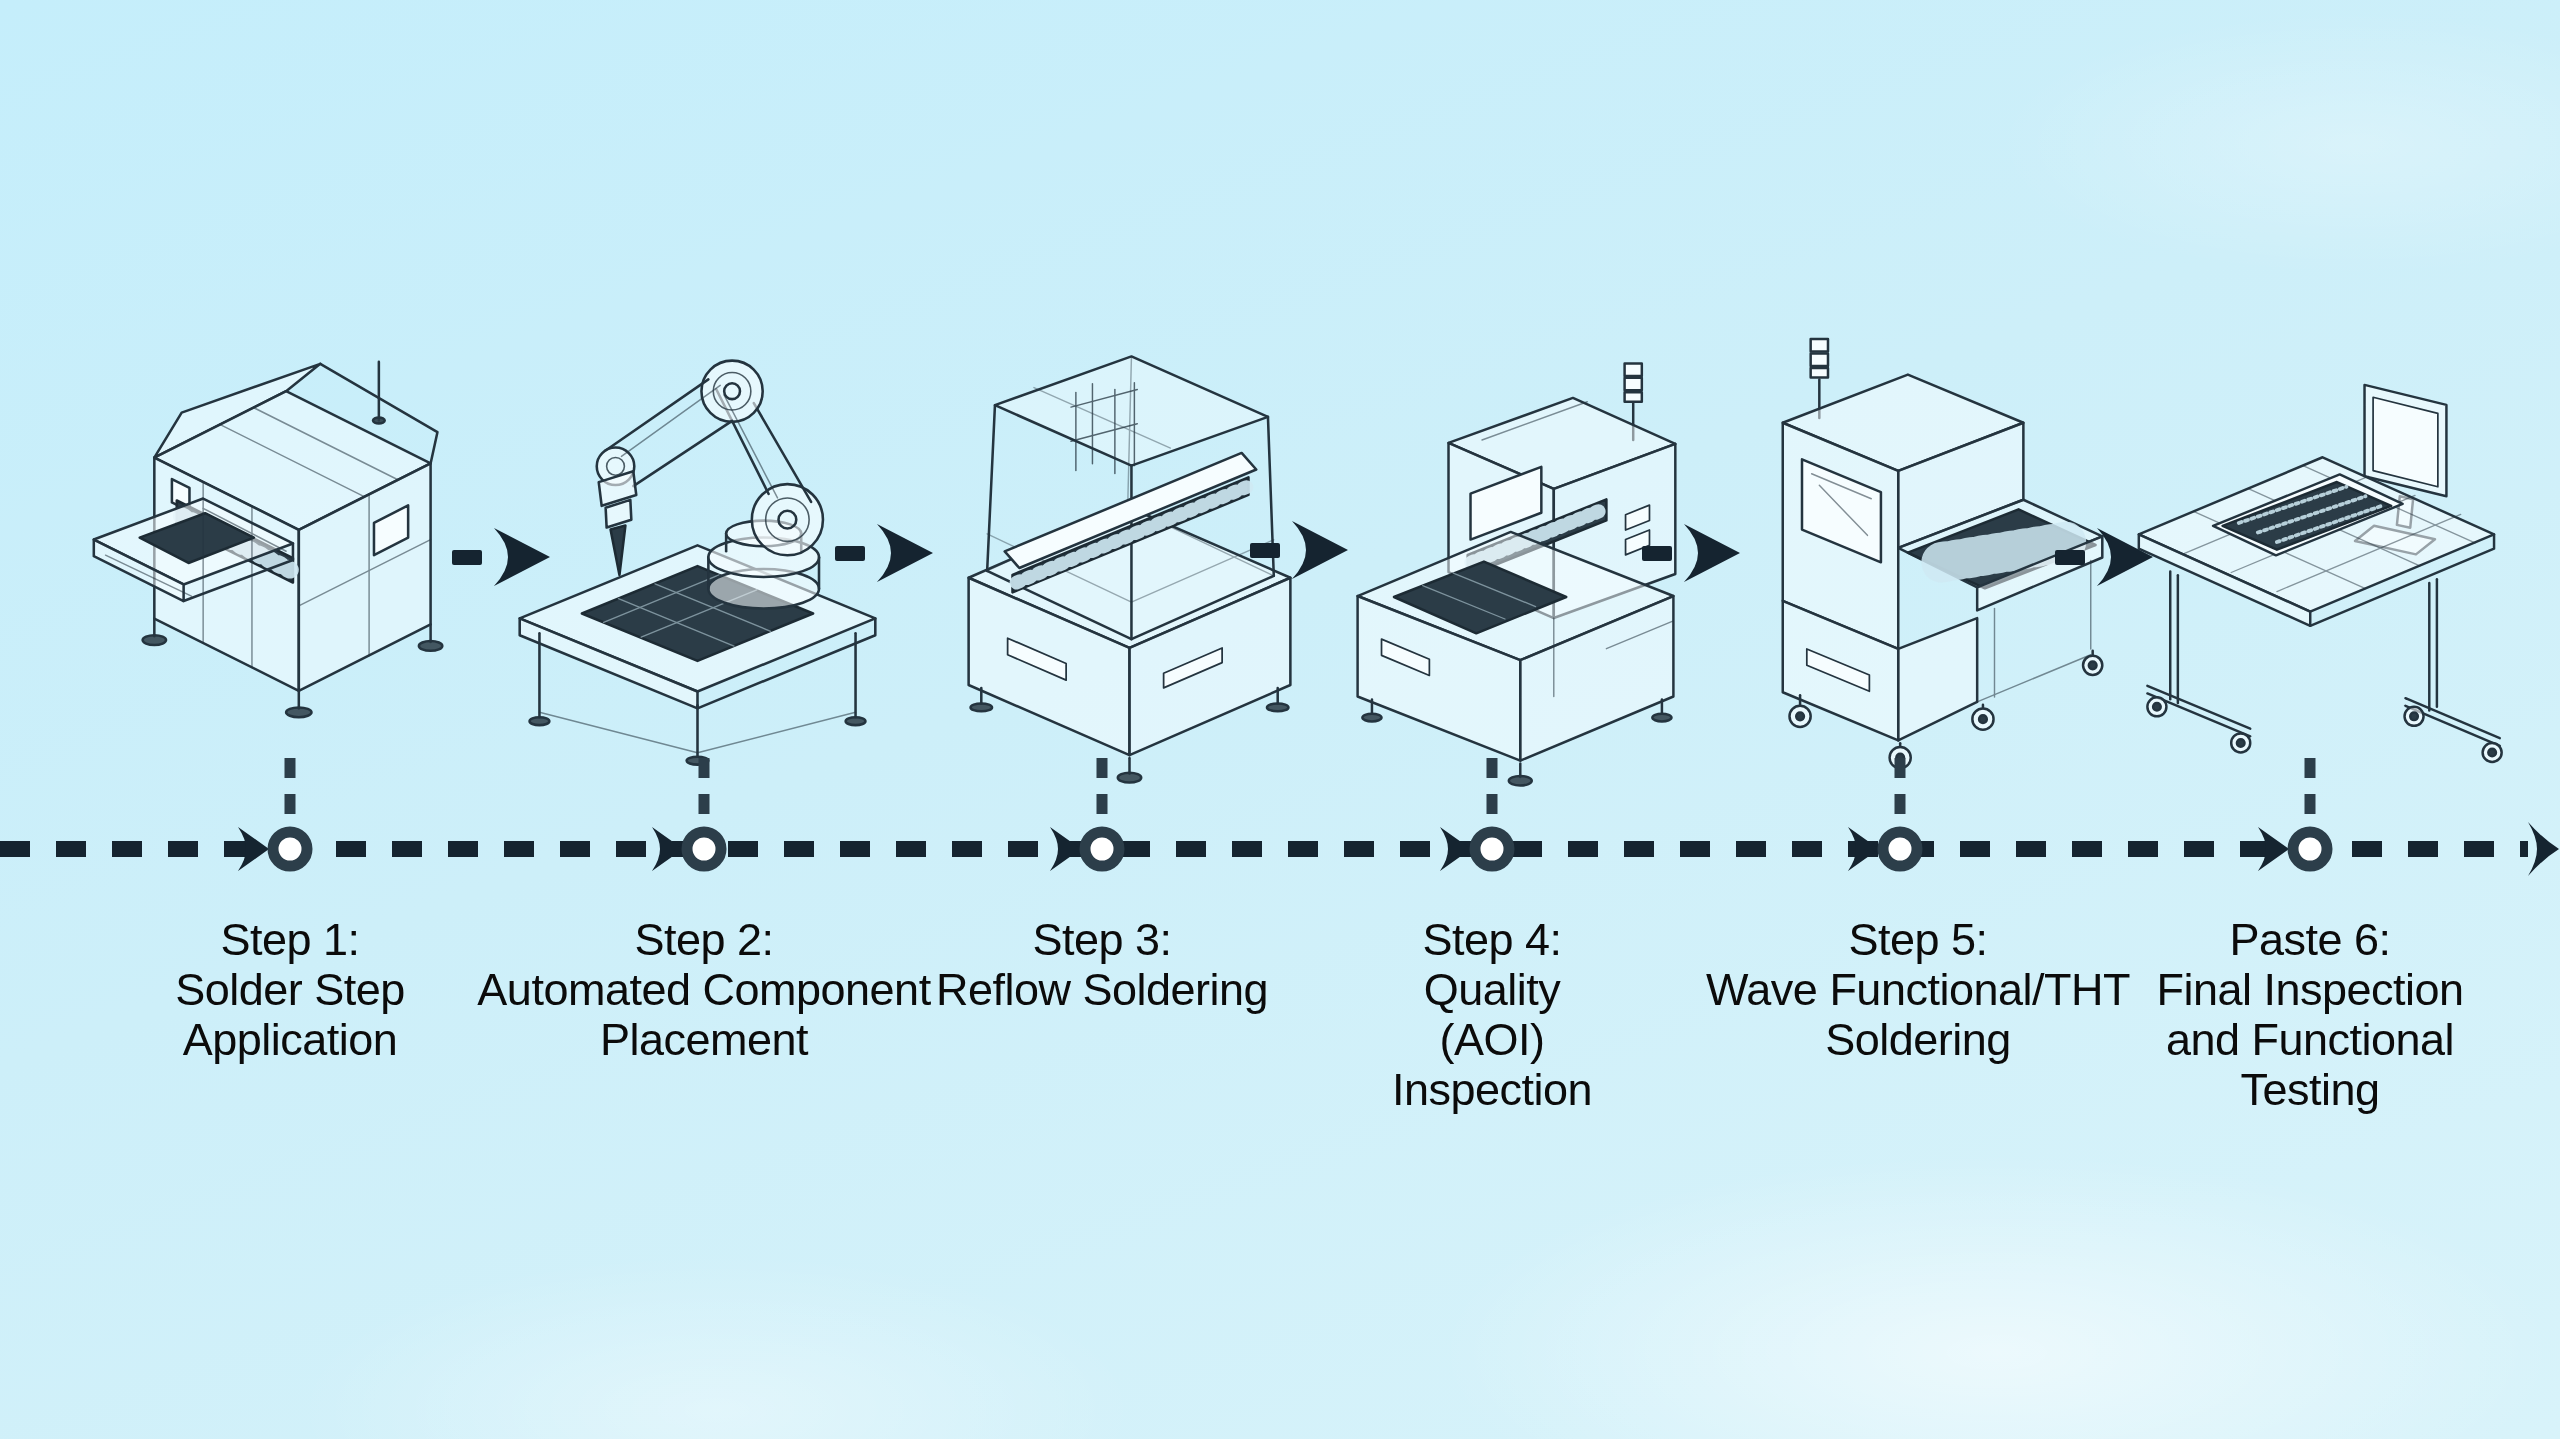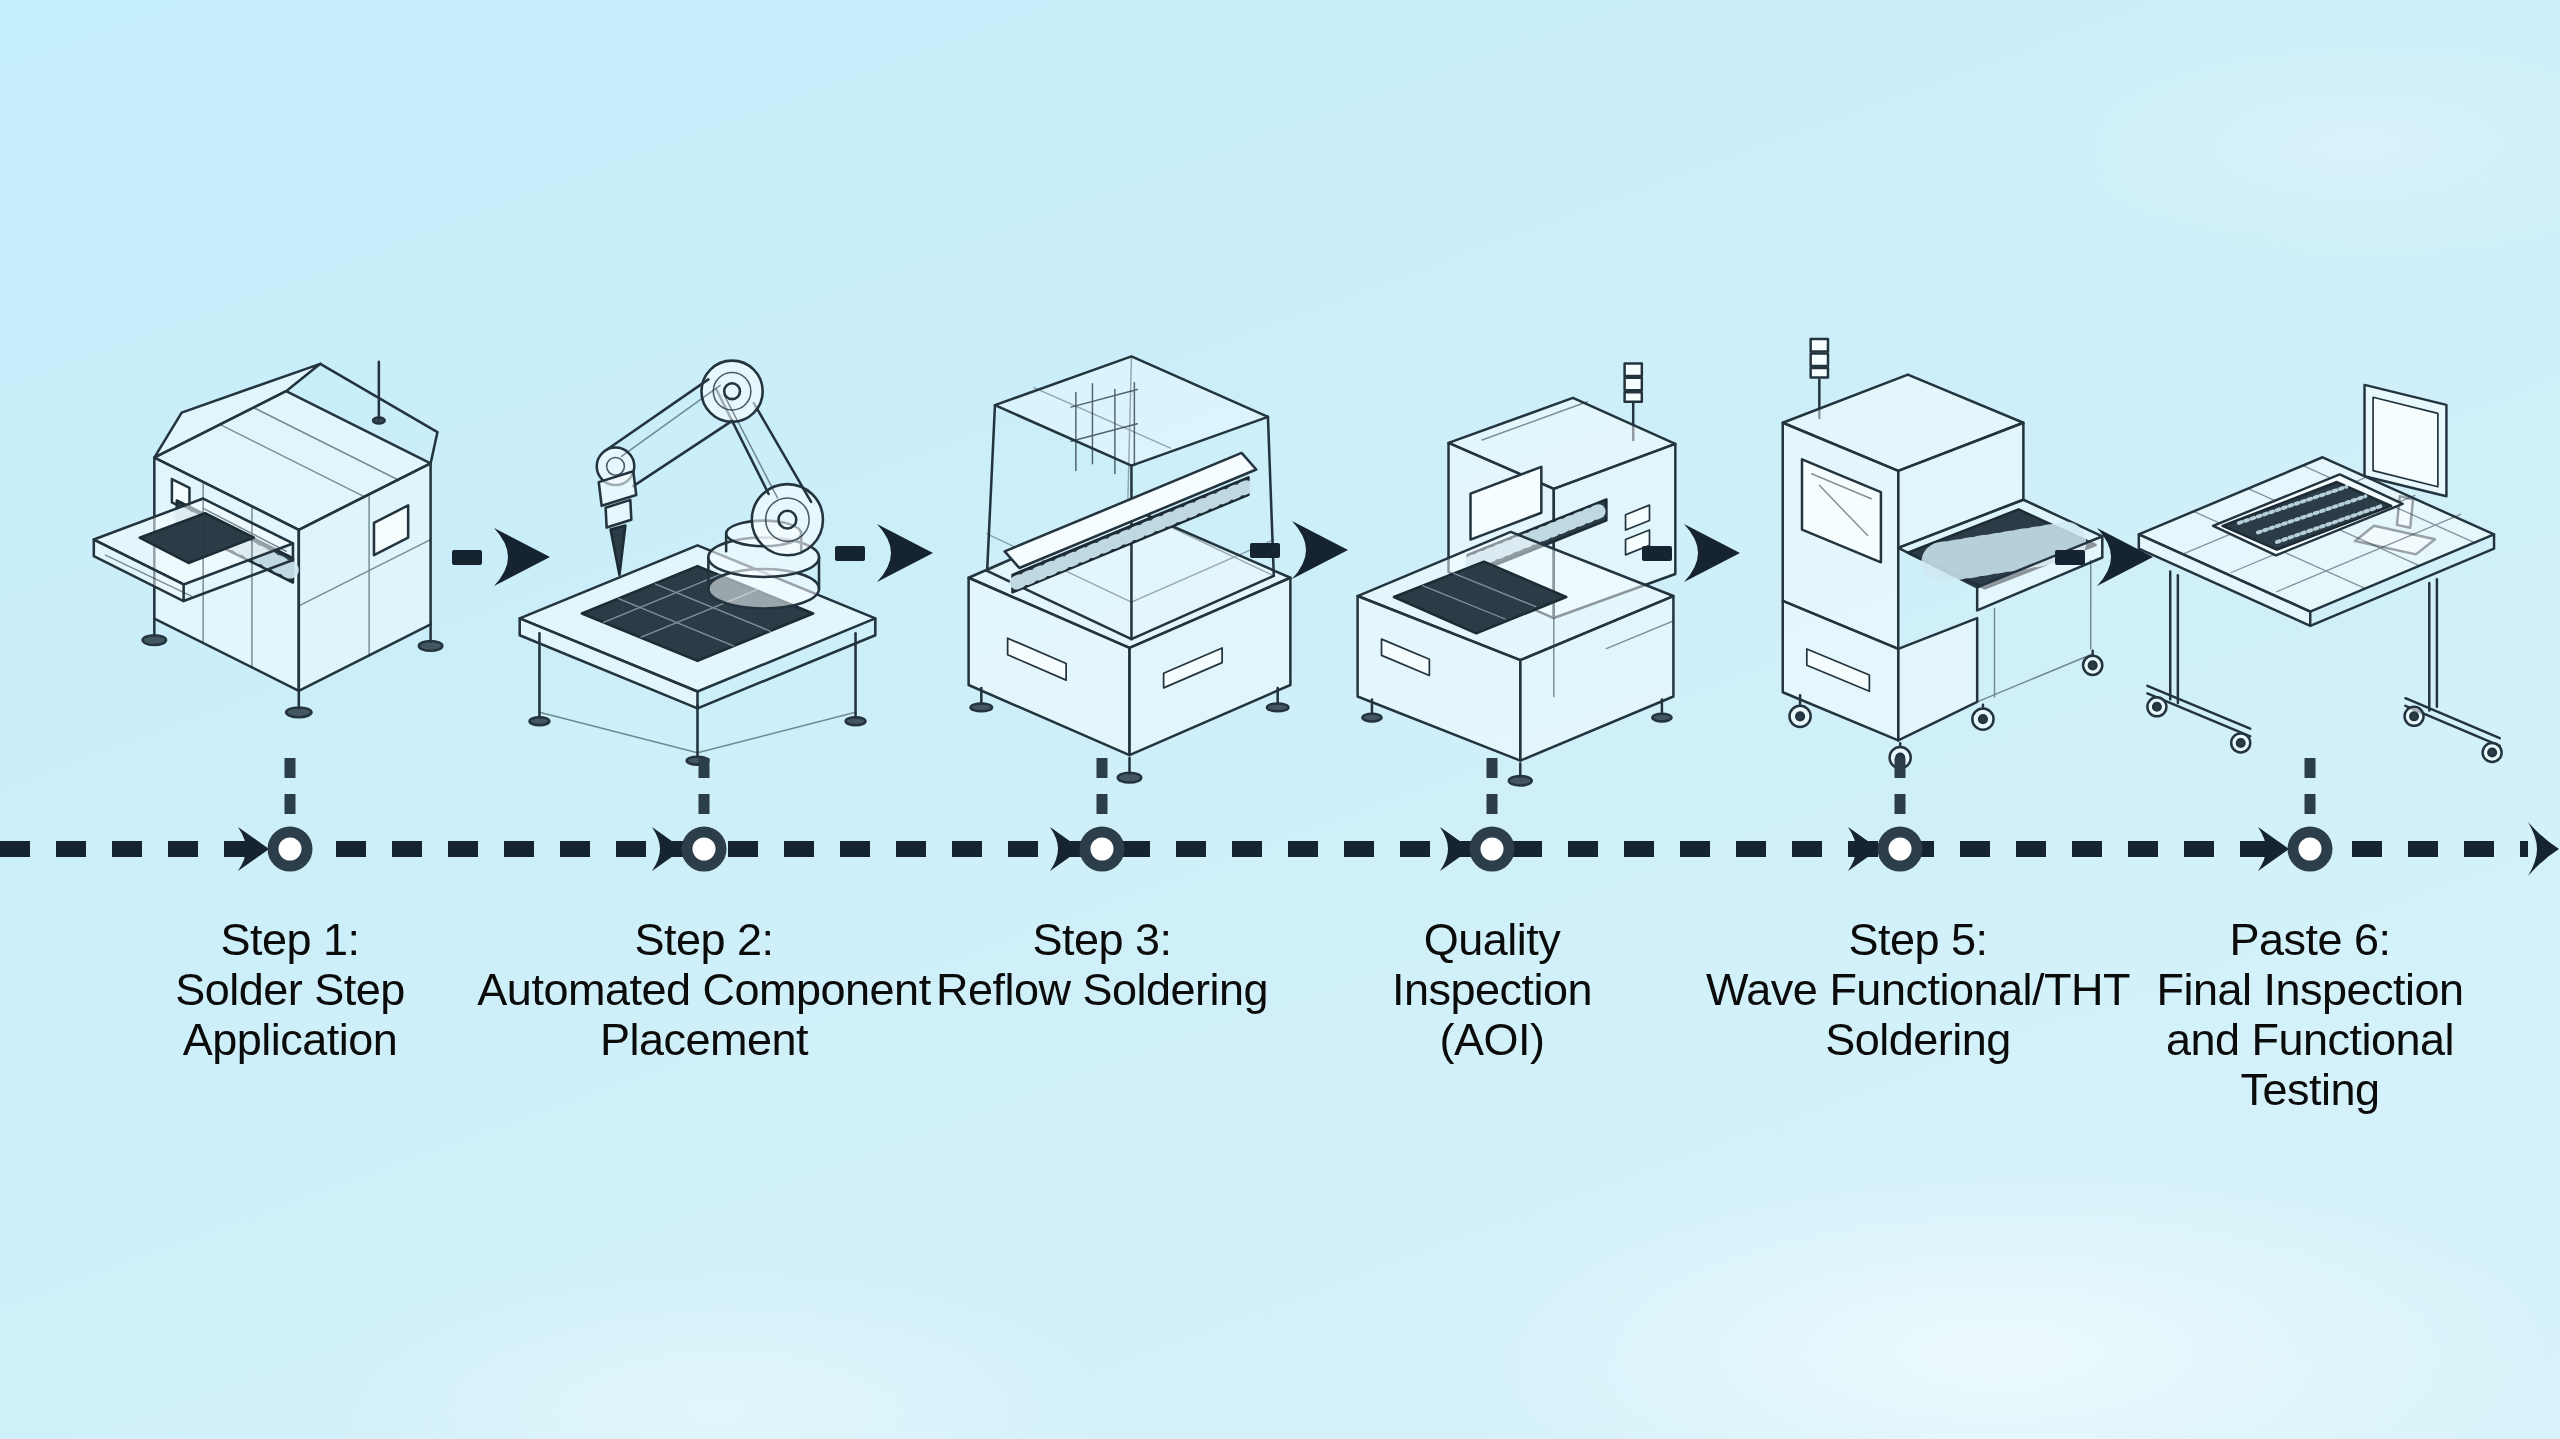--- a/index.html
+++ b/index.html
@@ -405,23 +405,24 @@
   <div class="step-label" style="left:464px;text-align:center;">
     <div>Step 2:</div>
     <div>Automated Component</div>
     <div>Placement</div>
   </div>
   <div class="step-label" style="left:862px;">
     <div>Step 3:</div>
     <div>Reflow Soldering</div>
   </div>
   <div class="step-label" style="left:1252px;">
+    <div>Step 4:</div>
     <div>Quality</div>
+    <div>(AOI)</div>
     <div>Inspection</div>
-    <div>(AOI)</div>
   </div>
   <div class="step-label" style="left:1678px;">
     <div>Step 5:</div>
     <div>Wave Functional/THT</div>
     <div>Soldering</div>
   </div>
   <div class="step-label" style="left:2070px;">
     <div>Paste 6:</div>
     <div>Final Inspection</div>
     <div>and Functional</div>

